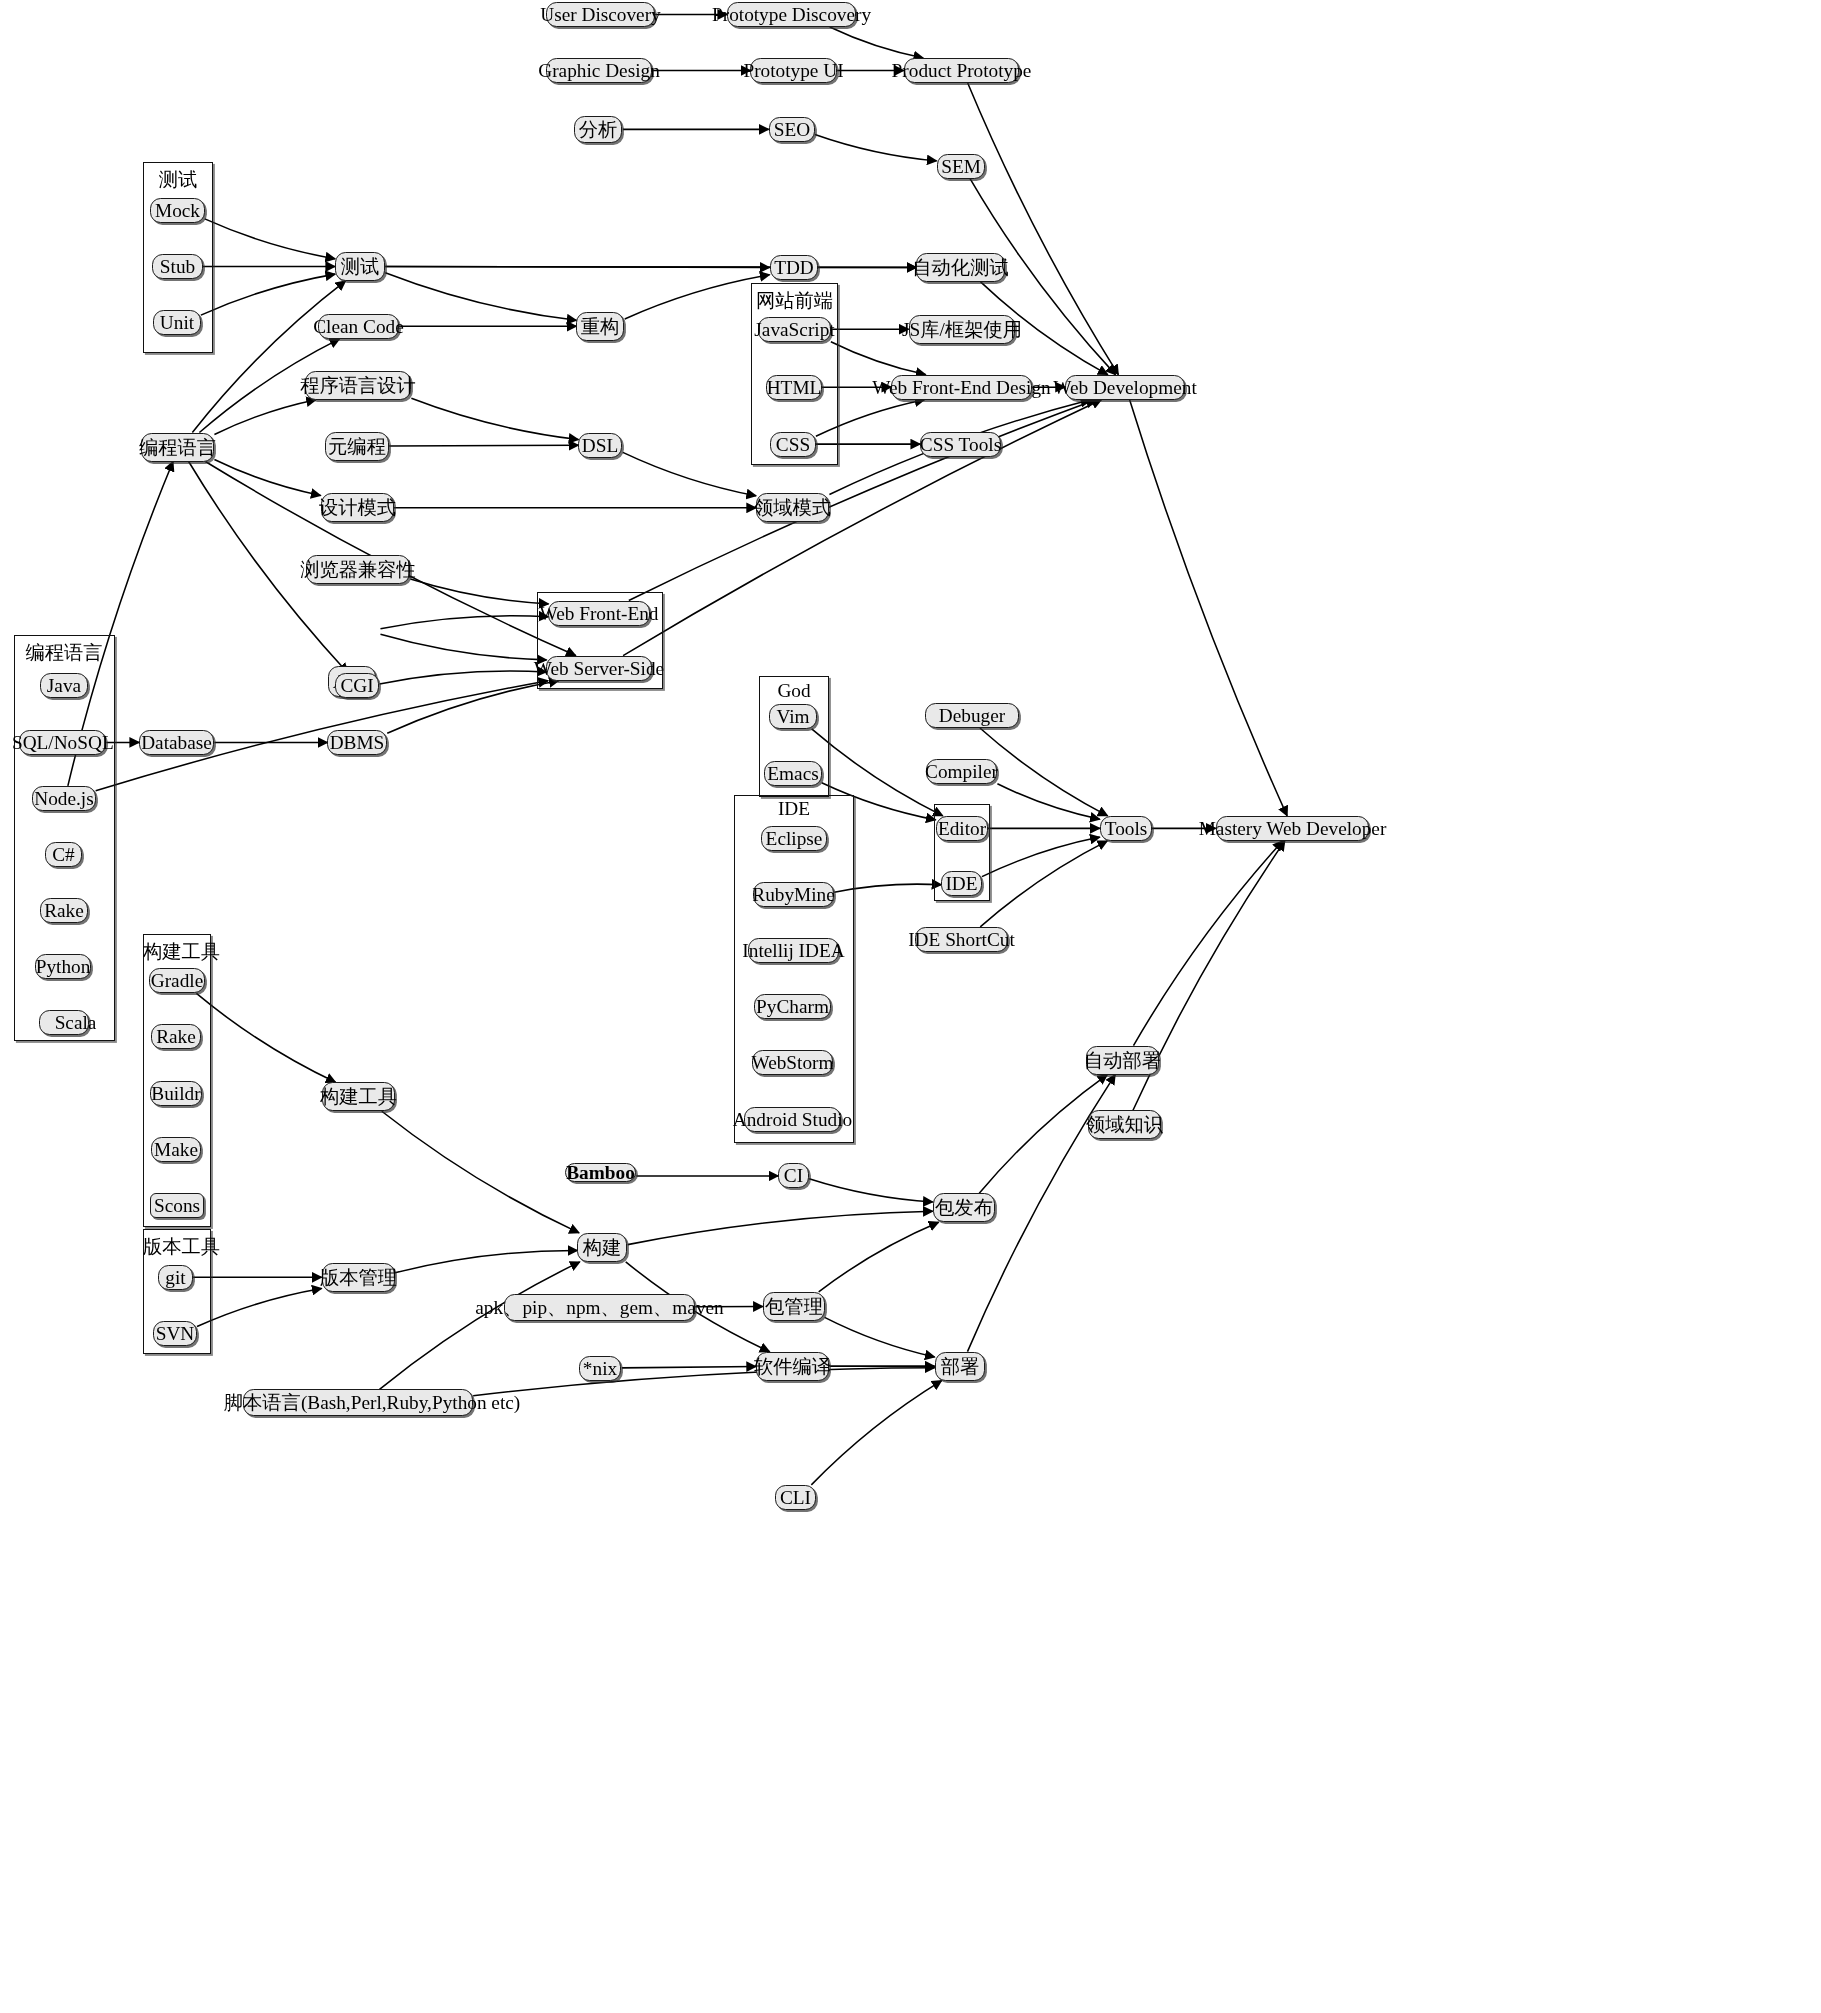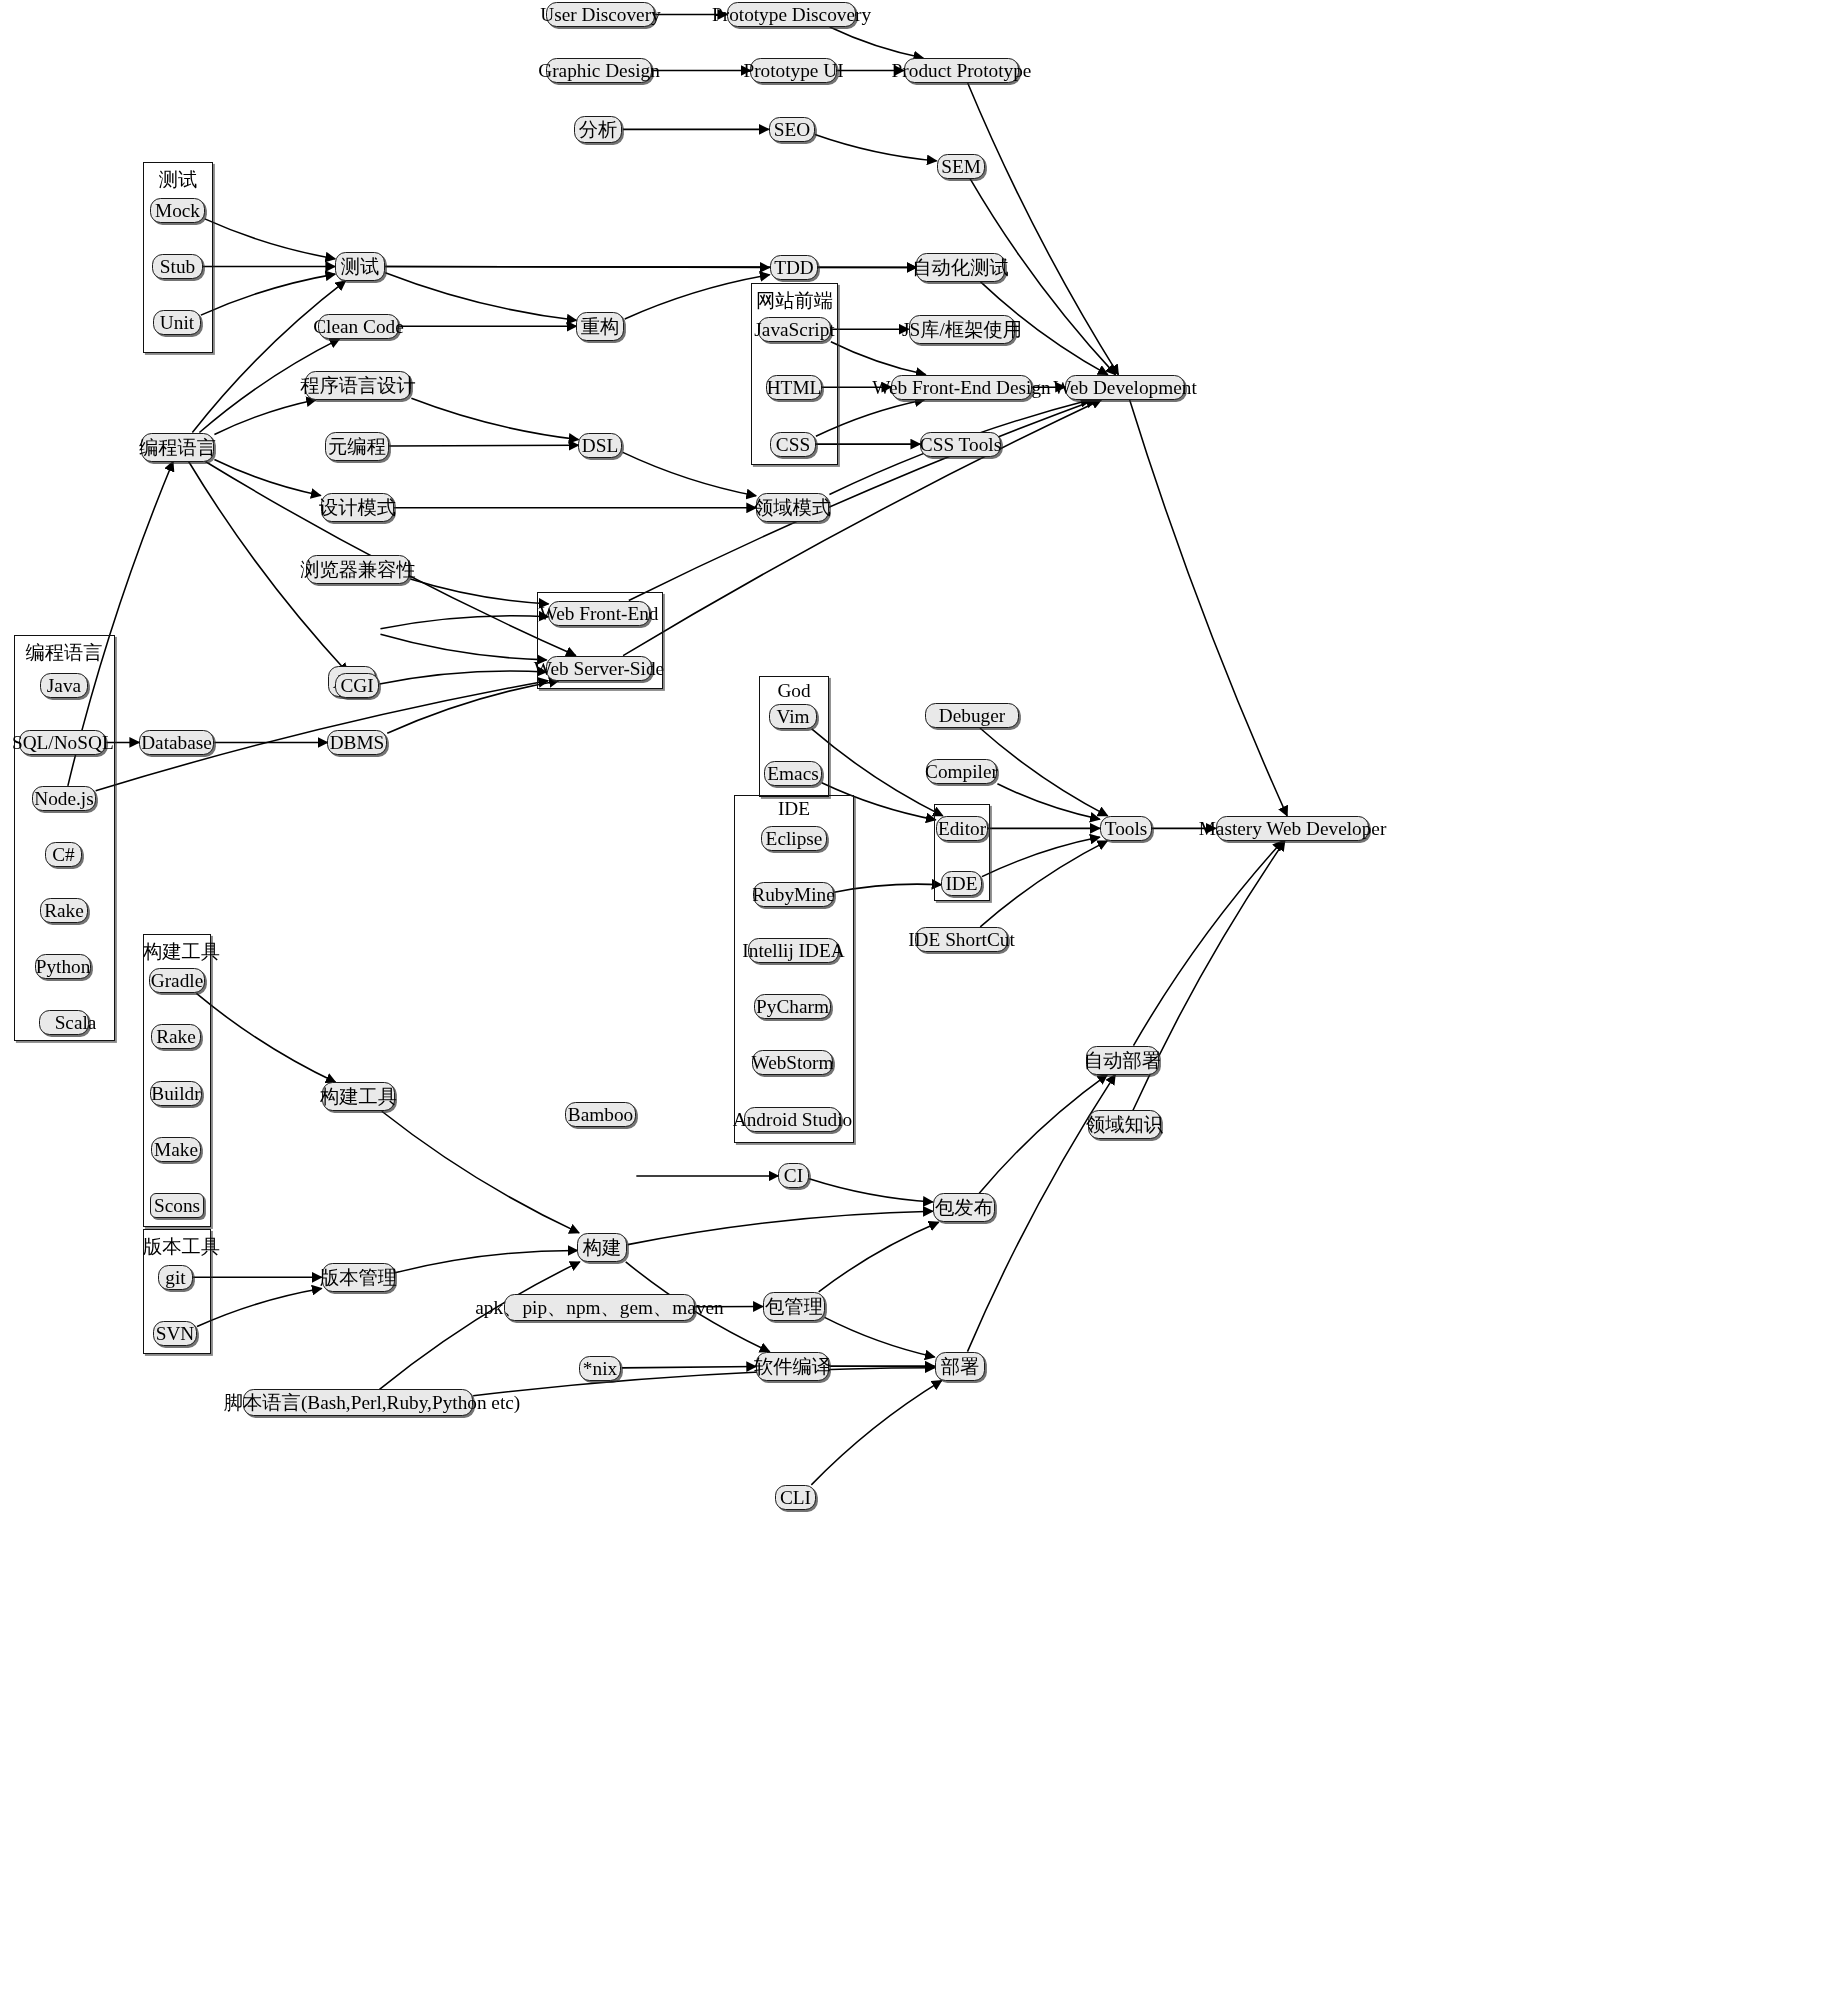--- a/index.html
+++ b/index.html
@@ -201,21 +201,21 @@
       <div class="node" style="left: 39px; top: 1010px; width: 50px; height: 25px; padding-left: 23px;">Scala</div>
       <div class="node" style="left: 151px; top: 1024px; width: 50px; height: 25px;">Rake</div>
       <div class="node" style="left: 752px; top: 1050px; width: 81px; height: 25px;">WebStorm</div>
       <div class="node" style="left: 1086px; top: 1046px; width: 73px; height: 29px;">自动部署</div>
       <div class="node" style="left: 150px; top: 1081px; width: 52px; height: 25px;">Buildr</div>
       <div class="node" style="left: 322px; top: 1082px; width: 73px; height: 29px;">构建工具</div>
       <div class="node" style="left: 744px; top: 1107px; width: 97px; height: 25px;">Android Studio</div>
       <div class="node" style="left: 1088px; top: 1110px; width: 73px; height: 29px;">领域知识</div>
       <div class="node" style="left: 151px; top: 1137px; width: 50px; height: 25px;">Make</div>
       <div class="node" style="left: 150px; top: 1193px; width: 54px; height: 25px; border-radius: 6px;">Scons</div>
-      <div class="node" style="left: 565px; top: 1102px; width: 71px; height: 25px;">Bamboo</div>
+      <div class="node" style="left: 565px; top: 1163px; width: 71px; height: 19px; font-weight: bold;">Bamboo</div>
       <div class="node" style="left: 778px; top: 1163px; width: 31px; height: 25px;">CI</div>
       <div class="node" style="left: 933px; top: 1193px; width: 62px; height: 29px;">包发布</div>
       <div class="node" style="left: 577px; top: 1233px; width: 50px; height: 29px;">构建</div>
       <div class="node" style="left: 158px; top: 1265px; width: 35px; height: 25px;">git</div>
       <div class="node" style="left: 322px; top: 1263px; width: 73px; height: 29px;">版本管理</div>
       <div class="node" style="left: 763px; top: 1292px; width: 62px; height: 29px;">包管理</div>
       <div class="node" style="left: 504px; top: 1294px; width: 191px; height: 27px;">apk、pip、npm、gem、maven</div>
       <div class="node" style="left: 153px; top: 1321px; width: 44px; height: 25px;">SVN</div>
       <div class="node" style="left: 579px; top: 1356px; width: 42px; height: 25px;">*nix</div>
       <div class="node" style="left: 756px; top: 1352px; width: 73px; height: 29px;">软件编译</div>

